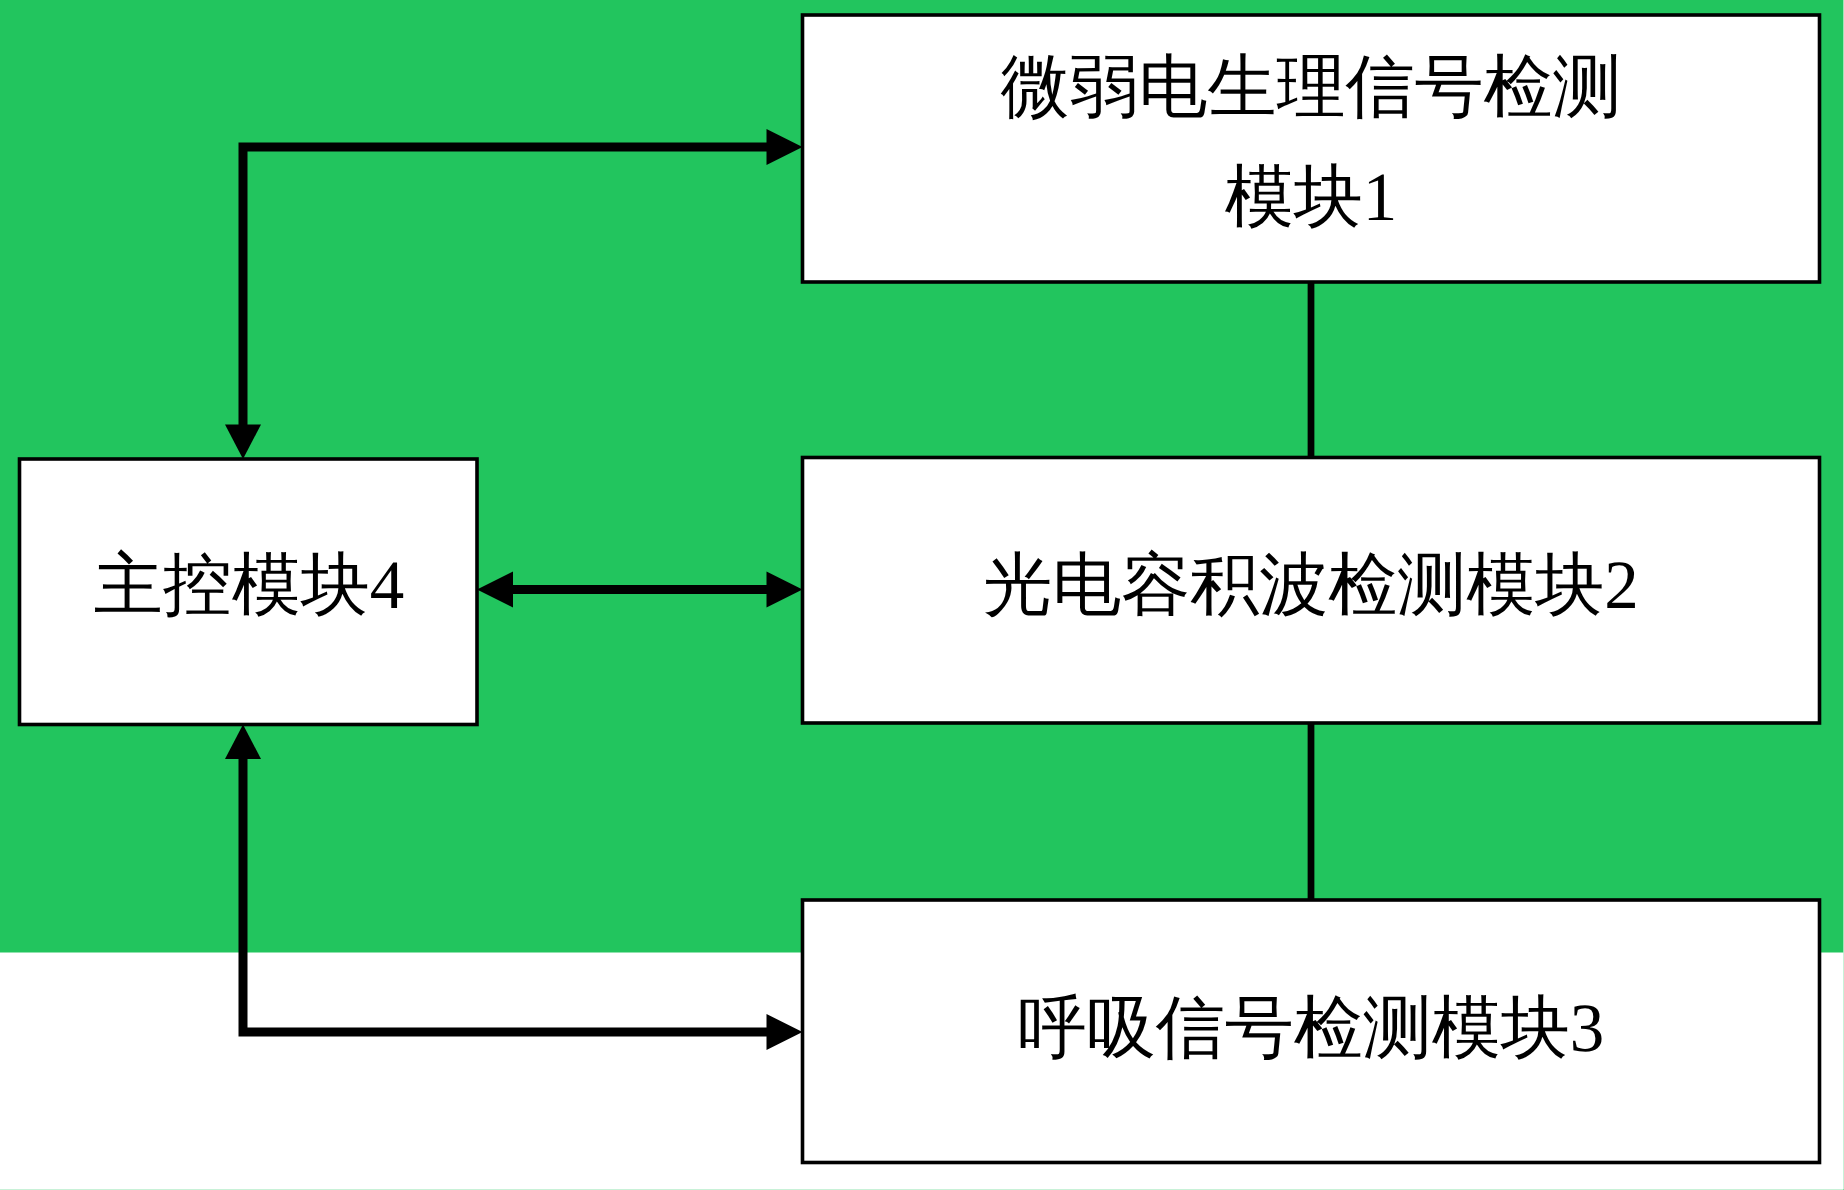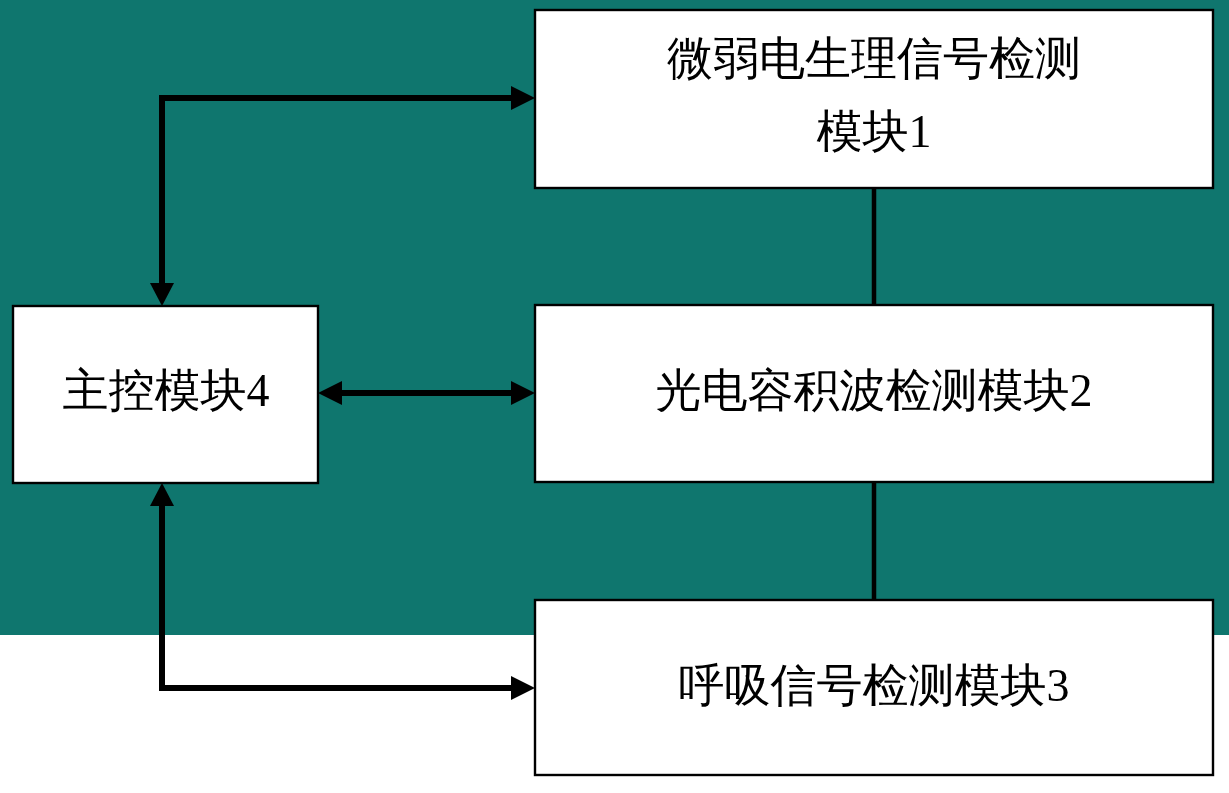--- a/index.html
+++ b/index.html
@@ -10,21 +10,21 @@
   body {
     width: 1229px;
     height: 793px;
     overflow: hidden;
     font-family: "Liberation Serif", "DejaVu Serif", serif;
   }
   #diagram-root {
     position: relative;
     width: 1229px;
     height: 635px;
-    background: #0f766e;
+    background: #22c55e;
   }
   svg.diagram-canvas {
     position: absolute;
     top: 0;
     left: 0;
     width: 1229px;
     height: 793px;
     display: block;
   }
   .node-box {

